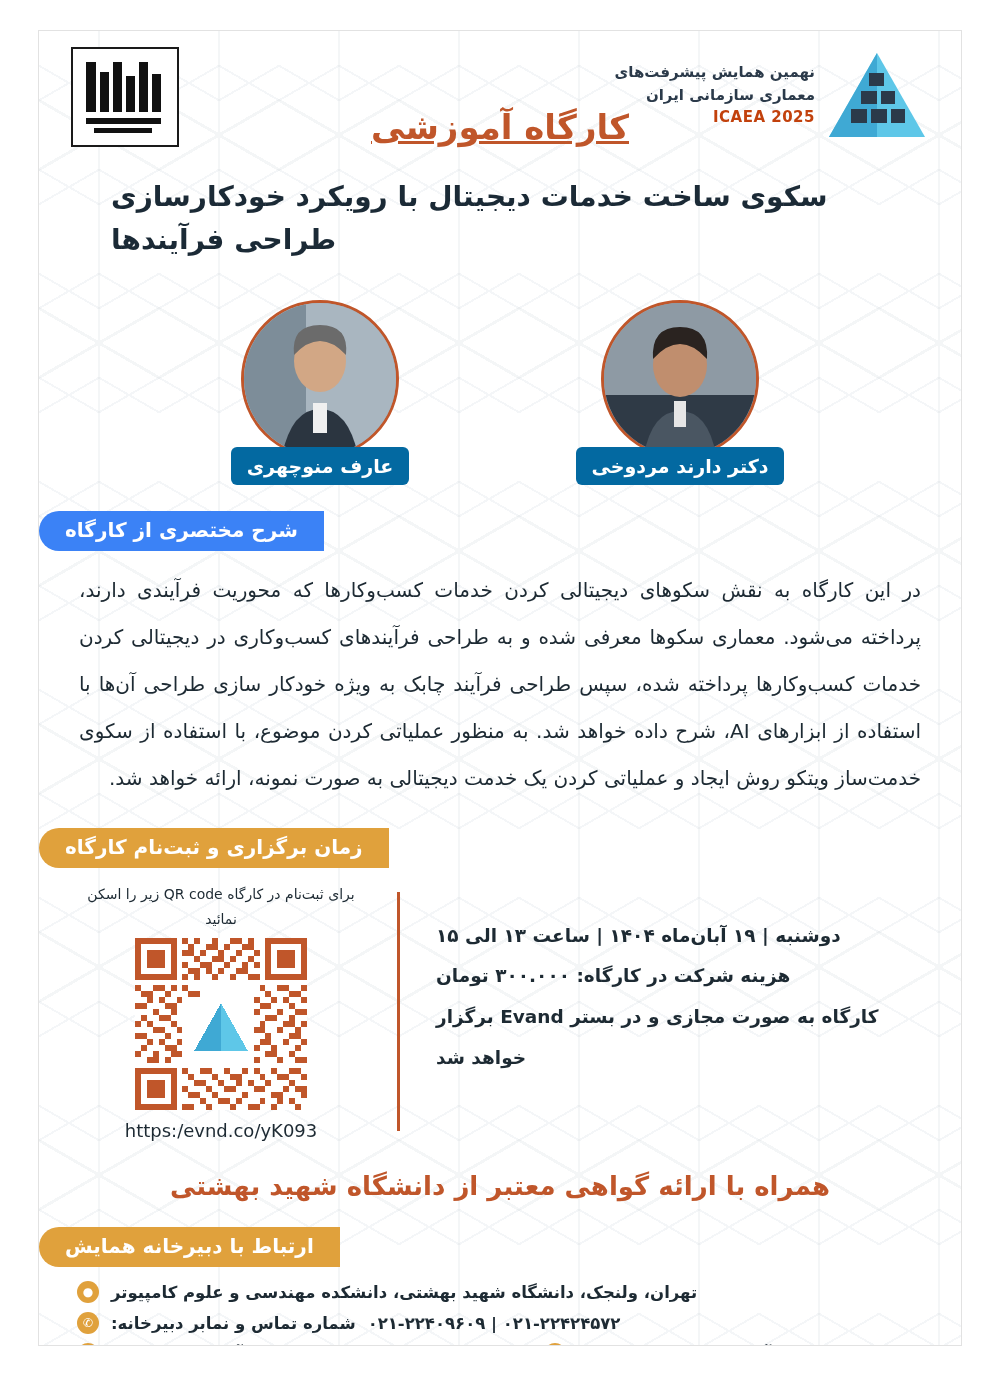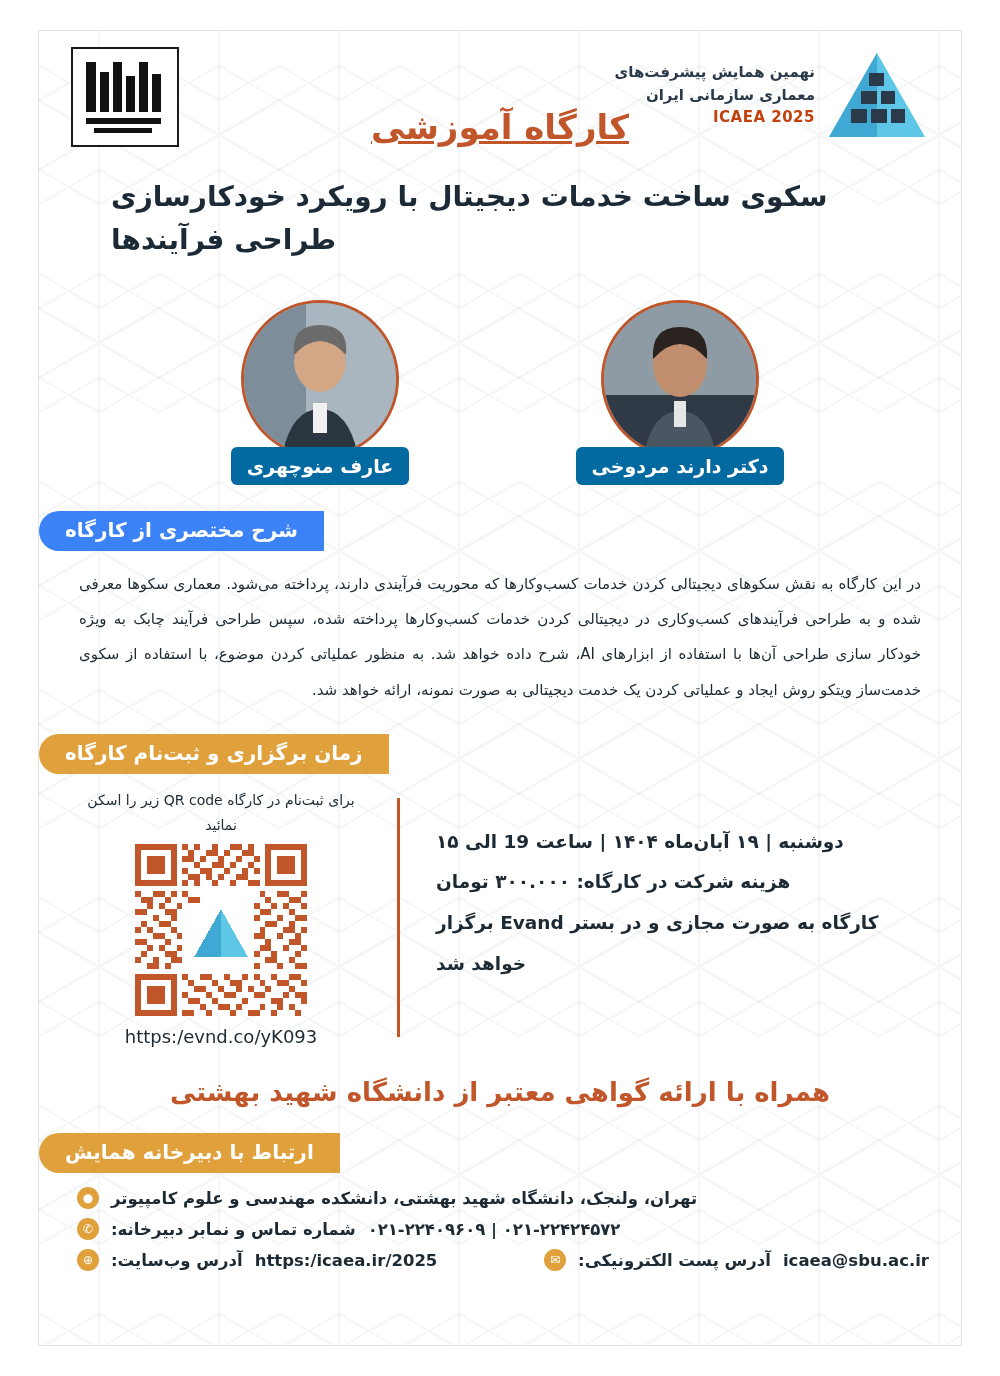--- a/index.html
+++ b/index.html
@@ -158,21 +158,21 @@
     border-radius: 22px 0 0 22px;
     margin-left: -32px;
   }
   .sec-bar.amber .tag { background: #e0a13c; }
 
   
   .desc {
     text-align: justify;
     direction: rtl;
     color: #1d2a33;
-    font-size: 15px;
+    font-size: 20px;
     line-height: 2.35;
     margin: 16px 8px 0 8px;
   }
 
   
   .reg-wrap {
     display: flex;
     direction: rtl;
     align-items: flex-start;
     margin-top: 14px;
@@ -344,21 +344,21 @@
         <div class="tag">شرح مختصری از کارگاه</div>
       </div>
       <div class="desc">در این کارگاه به نقش سکوهای دیجیتالی کردن خدمات کسب‌وکارها که محوریت فرآیندی دارند، پرداخته می‌شود. معماری سکوها معرفی شده و به طراحی فرآیندهای کسب‌وکاری در دیجیتالی کردن خدمات کسب‌وکارها پرداخته شده، سپس طراحی فرآیند چابک به ویژه خودکار سازی طراحی آن‌ها با استفاده از ابزارهای AI، شرح داده خواهد شد. به منظور عملیاتی کردن موضوع، با استفاده از سکوی خدمت‌ساز ویتکو روش ایجاد و عملیاتی کردن یک خدمت دیجیتالی به صورت نمونه، ارائه خواهد شد.</div>
 
       <div class="sec-bar amber">
         <div class="tag">زمان برگزاری و ثبت‌نام کارگاه</div>
       </div>
 
       <div class="reg-wrap">
         <div class="reg-right">
-          <div class="reg-line">دوشنبه | ۱۹ آبان‌ماه ۱۴۰۴ | ساعت 19 الی ۱۵</div>
+          <div class="reg-line">دوشنبه | ۱۹ آبان‌ماه ۱۴۰۴ | ساعت ۱۳ الی ۱۵</div>
           <div class="reg-line">هزینه شرکت در کارگاه: ۳۰۰.۰۰۰ تومان</div>
           <div class="reg-line">کارگاه به صورت مجازی و در بستر Evand برگزار خواهد شد</div>
         </div>
 
         <div class="divider-v"></div>
 
         <div class="qr-block">
           <div class="qr-caption">برای ثبت‌نام در کارگاه QR code زیر را اسکن نمائید</div>
           <div class="qr">
             <svg viewBox="0 0 29 29" width="172" height="172" shape-rendering="crispEdges">

